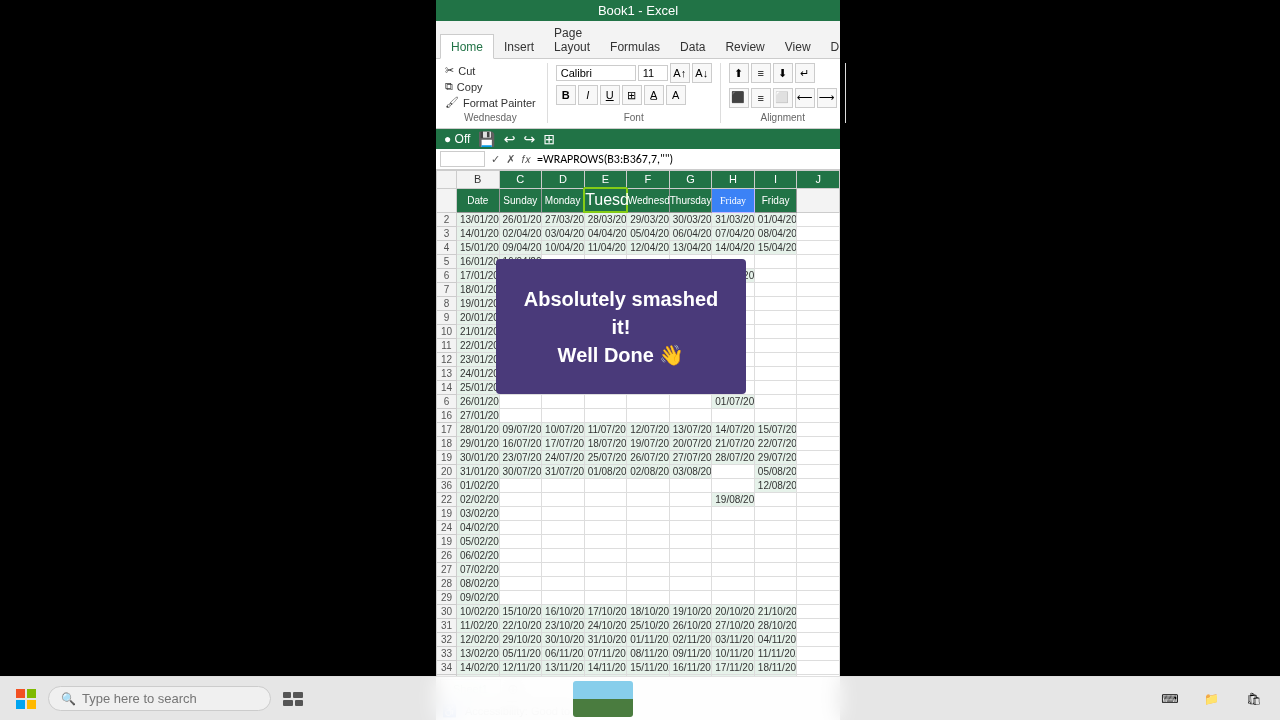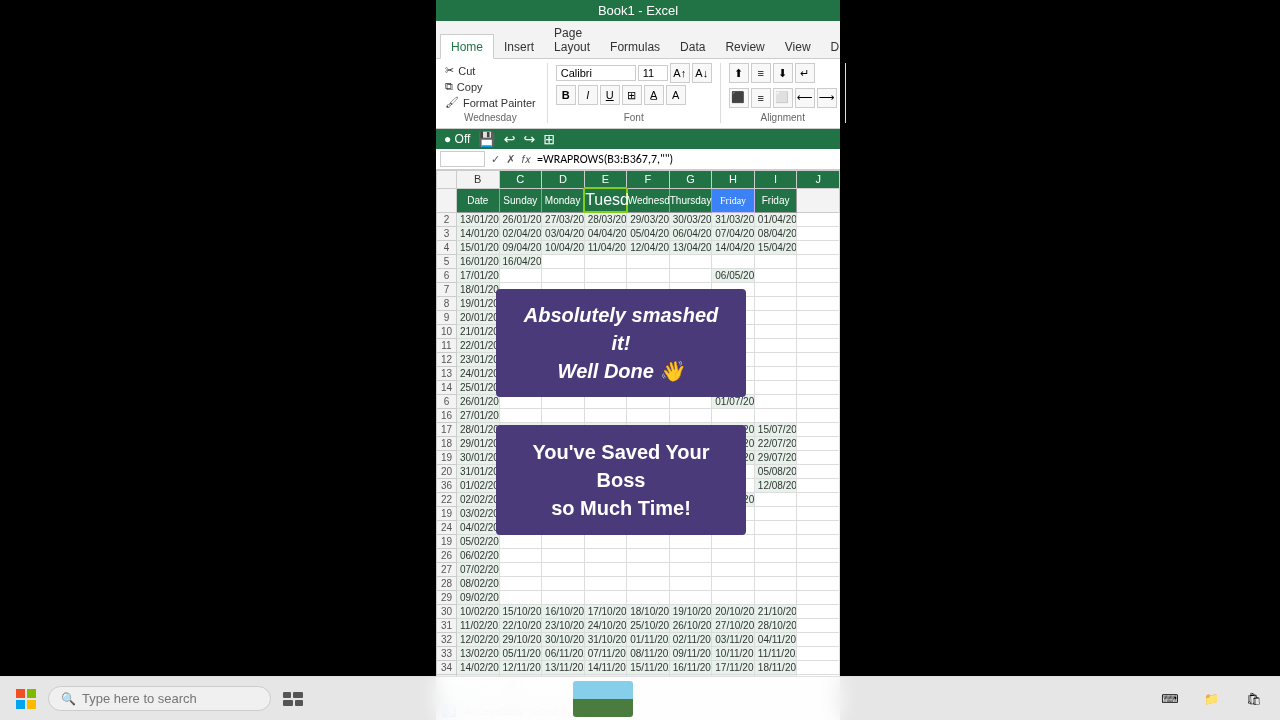--- a/index.html
+++ b/index.html
@@ -887,29 +887,25 @@
               <td class="data-cell" style="background: rgb(230, 242, 234);">21/11/2023</td>
               <td class="data-cell" style="background: rgb(230, 242, 234);">22/11/2023</td>
               <td class="data-cell" style="background: rgb(230, 242, 234);">23/11/2023</td>
               <td class="data-cell" style="background: rgb(230, 242, 234);">24/11/2023</td>
               <td class="data-cell" style="background: rgb(230, 242, 234);">25/11/2023</td>
               <td class="data-cell"></td>
             </tr>
           </tbody>
       </table>
 
-      <div class="overlay-box" style="left:60px; top:119px; width:250px; height:108px;font-style:italic;">
+      <div class="overlay-box" style="left:60px; top:89px; width:250px; height:135px;">
         <div>Absolutely smashed it!</div>
         <div>Well Done 👋</div>
       </div>
 
-      <div class="overlay-box" style="left:60px; top:255px; width:250px; height:110px;">
-        <div>You've Saved Your Boss</div>
-        <div>so Much Time!</div>
-      </div>
     </div>
   </div>
 
   <div id="sheet-tabs">
     <div class="sheet-tab active">Sheet1</div>
     <div class="add-sheet-btn">⊕</div>
   </div>
 
   <div id="status-bar">
     <span>♿</span>

